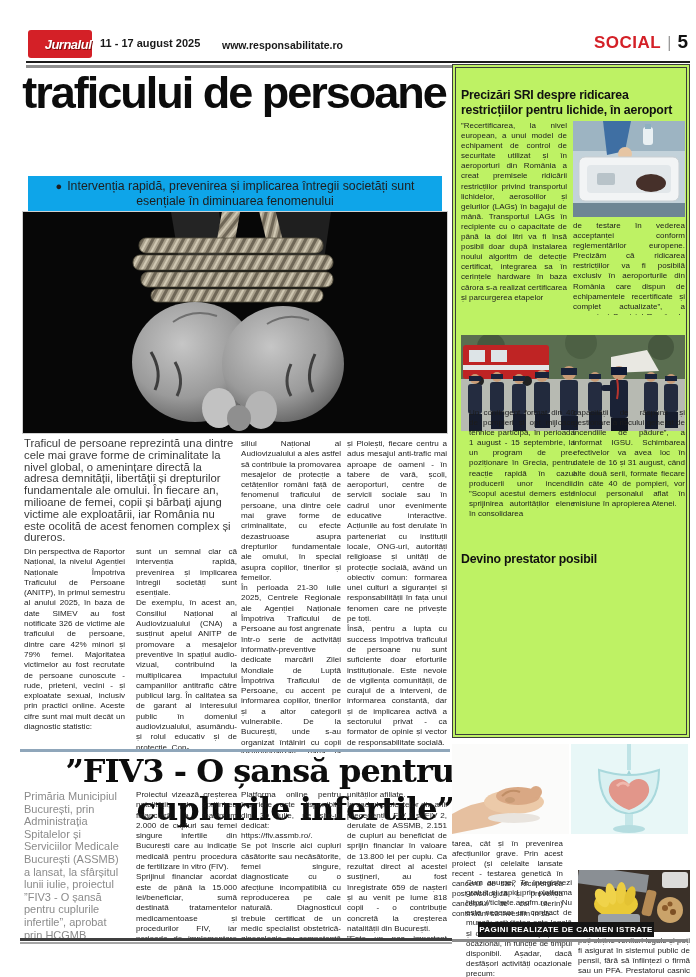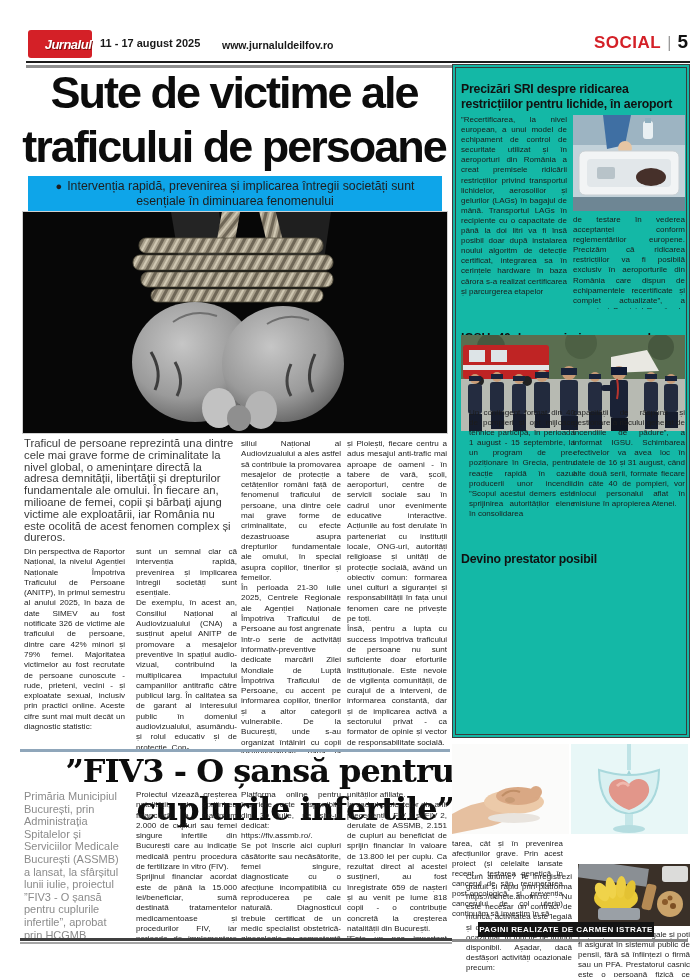--- a/index.html
+++ b/index.html
@@ -47,21 +47,21 @@
     font-weight:bold;font-size:32px;letter-spacing:-1px;color:#0d0d0d;}
   .fc1{left:24px;top:790px;width:103px;height:148px;font-size:11px;line-height:12.6px;
     color:#8b8b8b;overflow:hidden;text-align:left;white-space:pre-line;position:absolute;}
   .fc2{left:136px;top:790px;width:101px;height:148px;}
   .fc3{left:241px;top:790px;width:100px;height:148px;}
   .fc4{left:347px;top:790px;width:100px;height:148px;}
   .botrule-dark{left:20px;top:938px;width:432px;height:3px;background:#3f3f3f;}
   .botrule-gray{left:20px;top:942px;width:432px;height:2px;background:#a5a5a5;}
   
   .sidebox{left:452px;top:64px;width:238px;height:674px;border:4px double #3c3c3c;
-    background:#14b8a6;padding:14px 5px;}
+    background:#bef264;padding:20px 5px;}
   .sb-title{font-weight:bold;font-size:12.3px;line-height:14.5px;color:#111;letter-spacing:-0.2px;}
   .sb-cols{position:relative;}
   .sb-col{position:absolute;font-size:8px;line-height:10.1px;text-align:justify;color:#1c1c1c;
     overflow:hidden;white-space:pre-line;}
   .bullets{margin:0;padding:0 0 0 2px;list-style:none;}
   .bullets li{font-size:8px;line-height:10.1px;text-align:left;}
   .bullets li .b{font-size:7px;margin-right:3px;}
   
   .photostrip{left:452px;top:744px;width:236px;height:90px;display:flex;gap:2px;}
   .bc1{left:452px;top:839px;width:111px;height:82px;font-size:7.9px;line-height:10px;}
@@ -73,29 +73,28 @@
 </style>
 </head>
 <body>
 
 <div class="page">
 
   <div class="abs logo">
     <span>Jurnalul</span>
   </div>
   <div class="abs date">11 - 17 august 2025</div>
-  <div class="abs site">www.jurnaluldeilfov.ro</div>
+  <div class="abs site">www.responsabilitate.ro</div>
   <div class="abs section-group">
     <span class="section-name">SOCIAL</span><span class="section-sep">|</span><span class="section-page">5</span>
   </div>
   <div class="abs hrule1"></div>
   <div class="abs hrule2"></div>
 
   <div class="abs headline">
-    <div>Sute de victime ale</div>
     <div>traficului de persoane</div>
   </div>
   <div class="abs subhead">
     <span class="dot">●</span><span>Intervenția rapidă, prevenirea și implicarea întregii societăți sunt esențiale în diminuarea fenomenului</span>
   </div>
 
   <div class="abs mainphoto">
     <svg viewBox="0 0 424 221" width="424" height="221" preserveAspectRatio="none">
       <defs>
         <radialGradient id="fist" cx="40%" cy="35%" r="75%">

